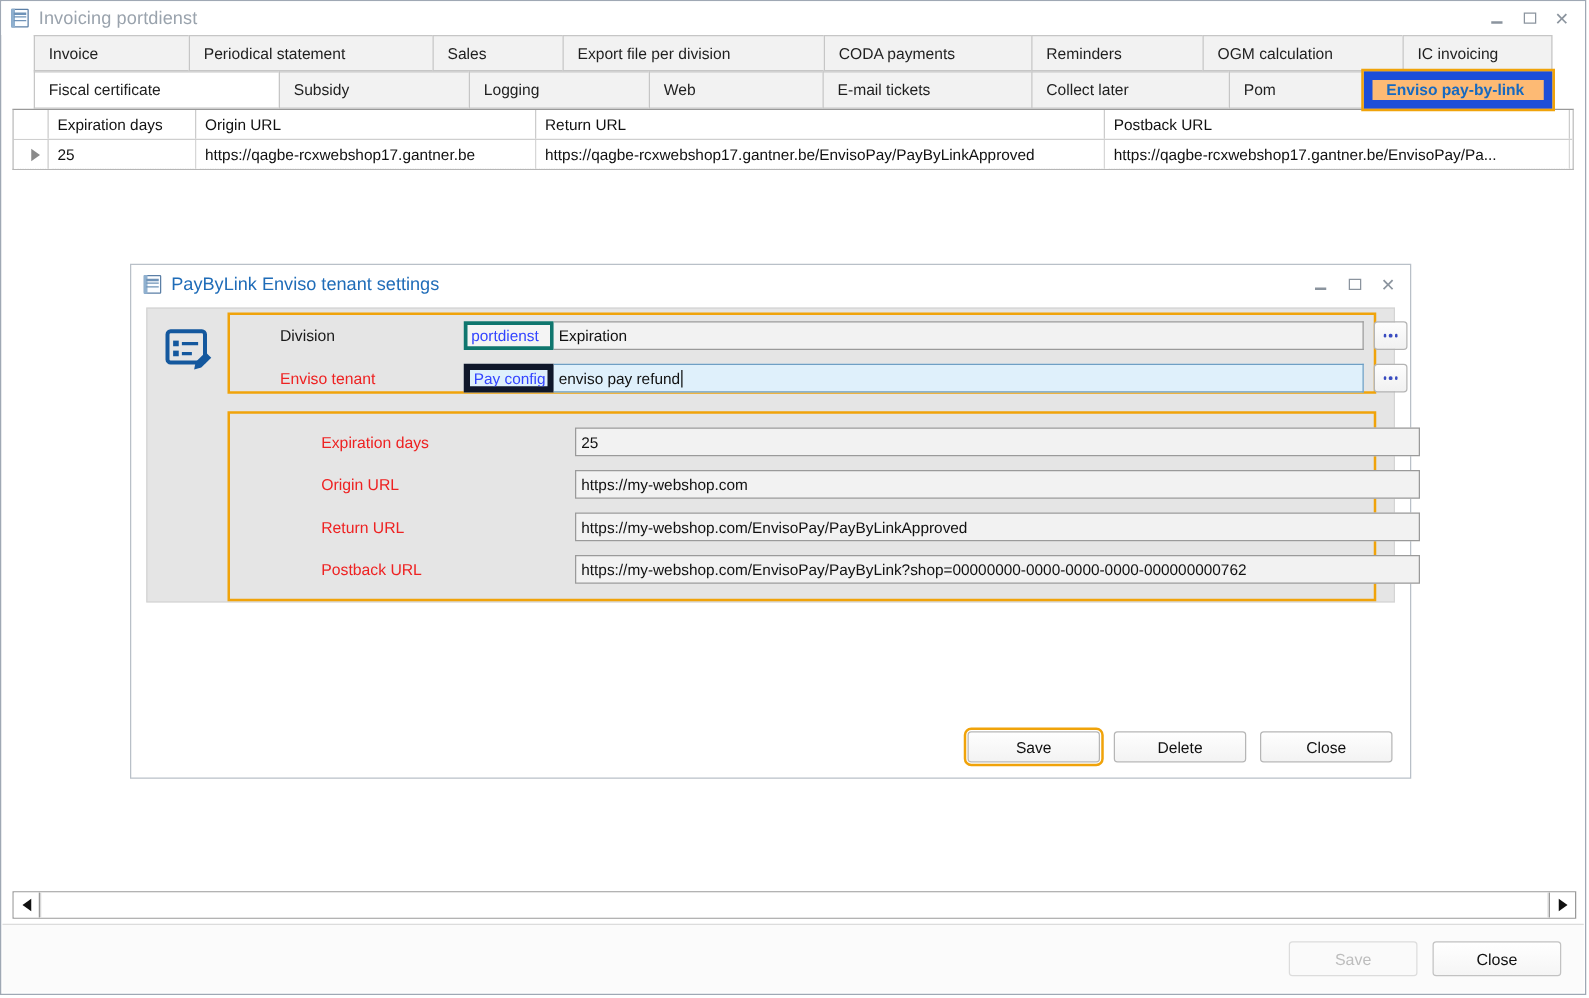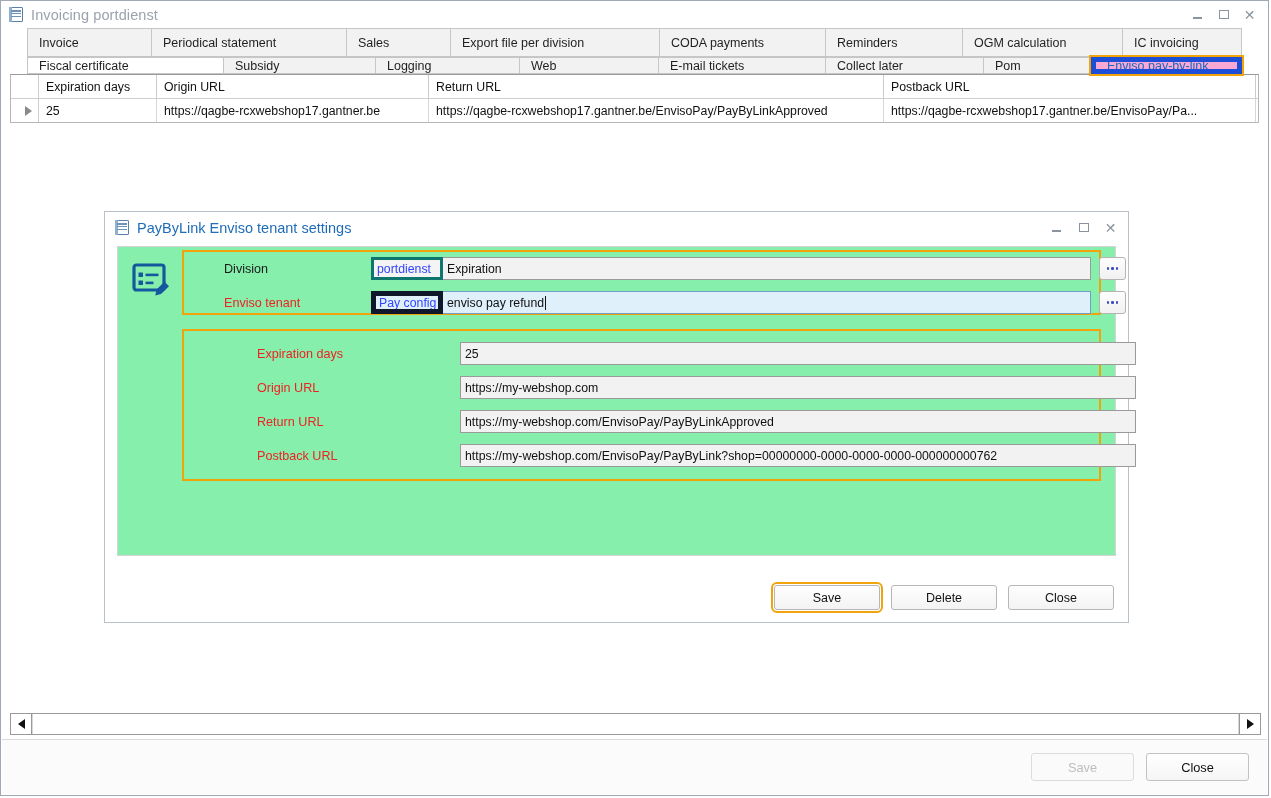--- a/index.html
+++ b/index.html
@@ -97,47 +97,48 @@
   
   #tabs-area {
     margin: 0 26px;
     position: relative;
   }
   .tab-row {
     display: flex;
     height: 29px;
     box-sizing: border-box;
   }
-  .tab-row.row2 { height: 17px; text-align: center; }
+  .tab-row.row2 { height: 30px; text-align: center; }
   .tab {
     background: #f2f2f2;
     border: 1px solid #c6c6c6;
     border-right: none;
     box-sizing: border-box;
     display: flex;
     align-items: center;
     padding-left: 11px;
     font-size: 12.5px;
     color: #1f1f1f;
     white-space: nowrap;
     overflow: hidden;
     cursor: default;
   }
   .tab:last-child { border-right: 1px solid #c6c6c6; }
   .tab.selected {
     background: #ffffff;
   }
   .tab.active-highlight {
-    background: #f9a8d4;
+    background: #fdba74;
     color: #1669c1;
-    border: 5px solid #1d4ed8;
+    border: 7px solid #1d4ed8;
     outline: 2px solid #f0a30a;
     outline-offset: 0px;
     position: relative;
     z-index: 6;
+    font-weight: bold;
   }
 
   
   #grid {
     margin: 0 9px;
     border: 1px solid #b6b6b6;
     border-top: 1px solid #9a9a9a;
     box-sizing: border-box;
     height: 49px;
     background: #ffffff;
@@ -233,24 +234,24 @@
     display: flex;
     align-items: center;
     gap: 12px;
     padding-right: 10px;
   }
 
   #dlg-body {
     position: absolute;
     left: 12px; top: 34px;
     width: 999px;
-    height: 310px;
+    height: 236px;
     border: 1px solid #d4d4d4;
     box-sizing: border-box;
-    background: #86efac;
+    background: #e5e5e5;
   }
 
   
   #tenant-block {
     position: absolute;
     left: 64px; top: 3px;
     width: 919px;
     height: 65px;
     border: 2px solid #f0a30a;
     box-sizing: border-box;

